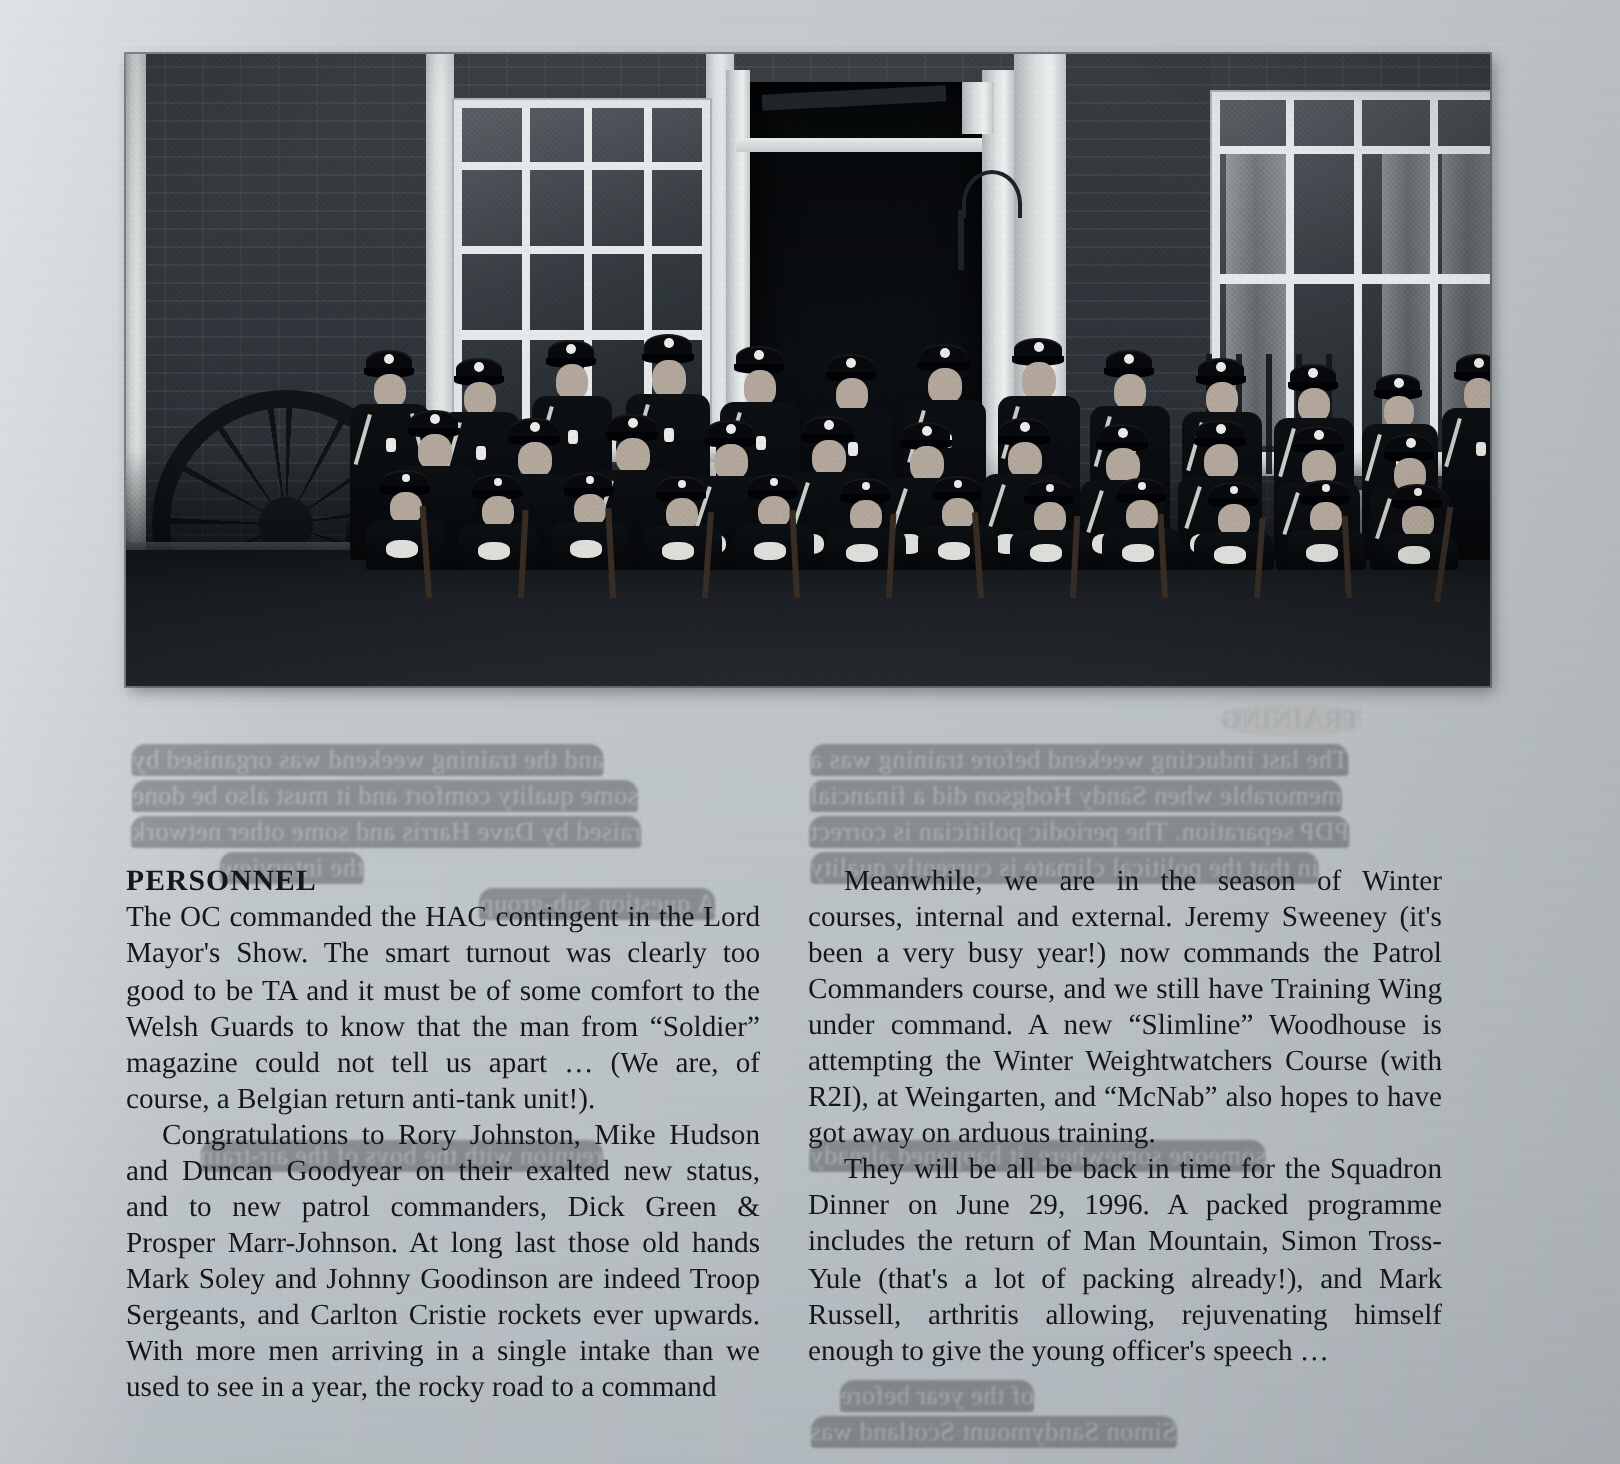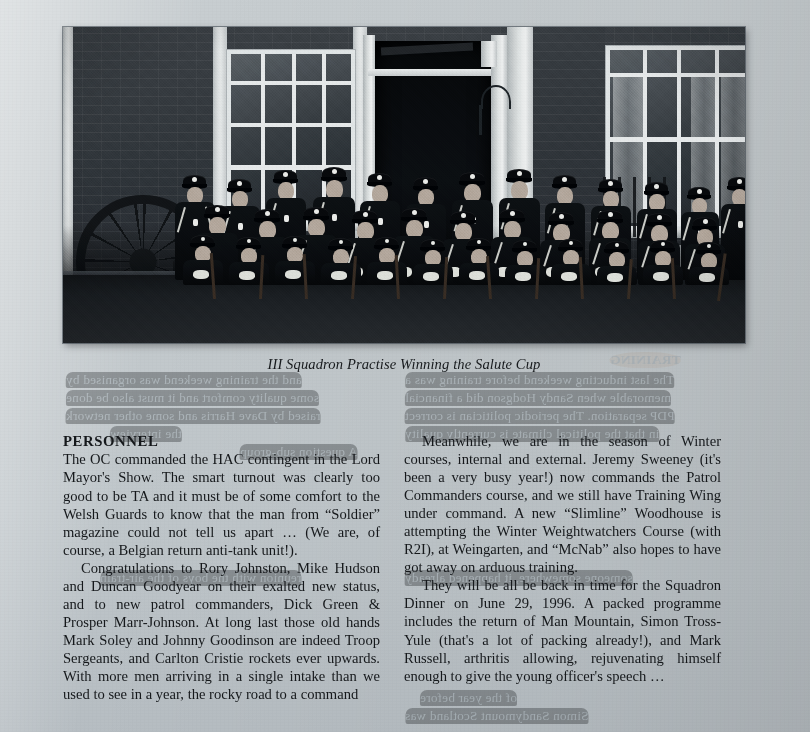--- a/index.html
+++ b/index.html
@@ -680,21 +680,20 @@
     <div class="rifle" style="left:472px; top:231px; width:3px; height:41px; transform:rotate(3deg);"></div>
     <div class="rifle" style="left:518px; top:230px; width:3px; height:42px; transform:rotate(-3deg);"></div>
     <div class="rifle" style="left:564px; top:232px; width:3px; height:40px; transform:rotate(4deg);"></div>
     <div class="rifle" style="left:610px; top:231px; width:3px; height:41px; transform:rotate(-3deg);"></div>
     <div class="rifle" style="left:654px; top:226px; width:3px; height:48px; transform:rotate(8deg);"></div>
 
     <div id="photoVignette"></div>
     <div id="photoGrain"></div>
   </div>
 
-  <div id="caption">III Squadron Practise Winning the Salute Cup</div>
 
   <div class="col" id="colLeft">
     <h2>PERSONNEL</h2>
     <p class="noind">The OC commanded the HAC contingent in the Lord Mayor's Show. The smart turnout was clearly too good to be TA and it must be of some comfort to the Welsh Guards to know that the man from “Soldier” magazine could not tell us apart … (We are, of course, a Belgian return anti-tank unit!).</p>
     <p>Congratulations to Rory Johnston, Mike Hudson and Duncan Goodyear on their exalted new status, and to new patrol commanders, Dick Green &amp; Prosper Marr-Johnson. At long last those old hands Mark Soley and Johnny Goodinson are indeed Troop Sergeants, and Carlton Cristie rockets ever upwards. With more men arriving in a single intake than we used to see in a year, the rocky road to a command</p>
   </div>
 
   <div class="col" id="colRight">
     <p>Meanwhile, we are in the season of Winter courses, internal and external. Jeremy Sweeney (it's been a very busy year!) now commands the Patrol Commanders course, and we still have Training Wing under command. A new “Slimline” Woodhouse is attempting the Winter Weightwatchers Course (with R2I), at Weingarten, and “McNab” also hopes to have got away on arduous training.</p>
     <p>They will be all be back in time for the Squadron Dinner on June 29, 1996. A packed programme includes the return of Man Mountain, Simon Tross-Yule (that's a lot of packing already!), and Mark Russell, arthritis allowing, rejuvenating himself enough to give the young officer's speech …</p>

